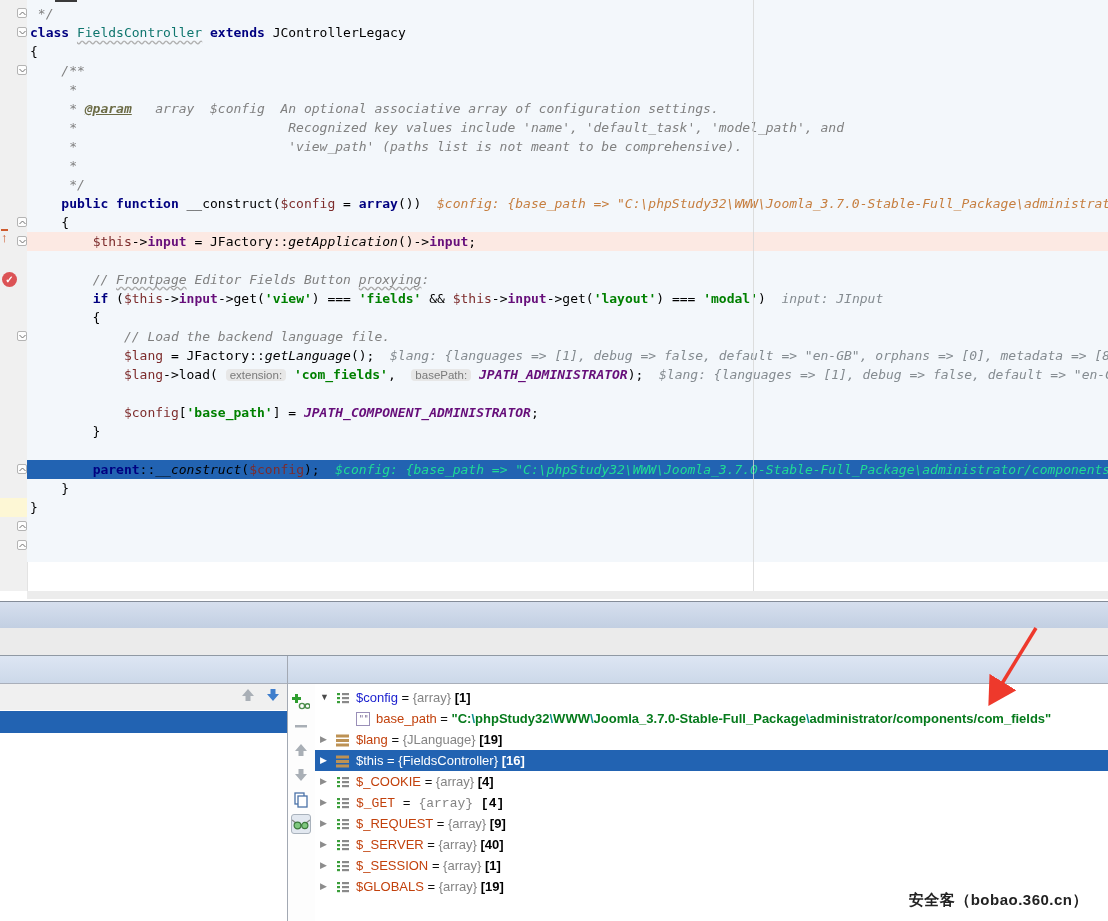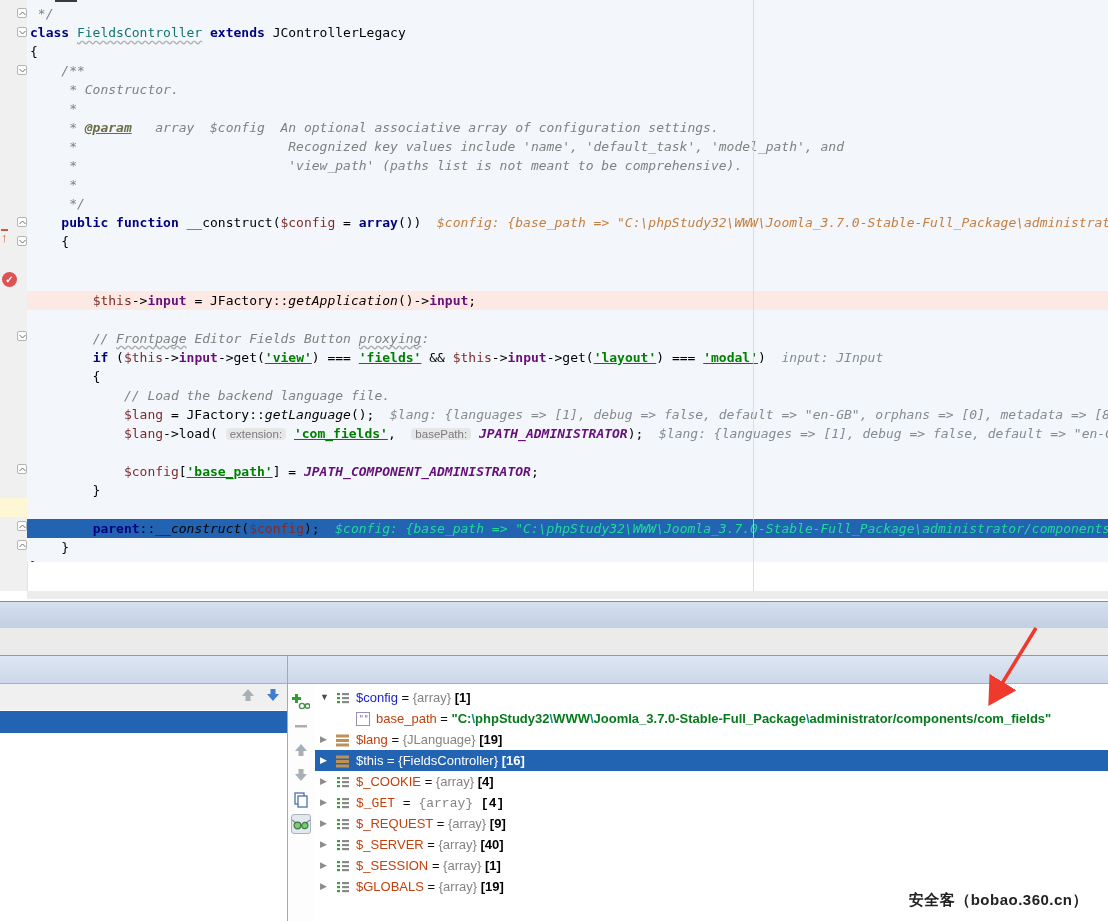--- a/index.html
+++ b/index.html
@@ -5,28 +5,28 @@
   html,body{margin:0;padding:0;background:#fff;}
   #app{position:relative;width:1108px;height:921px;overflow:hidden;background:#fff;
        font-family:"Liberation Sans",sans-serif;-webkit-font-smoothing:antialiased;}
 
   
   .editor{position:absolute;left:0;top:0;width:1108px;height:601px;background:#fff;overflow:hidden;}
   .gutter{position:absolute;left:0;top:0;width:27px;height:591px;background:#f0f0f0;border-right:1px solid #e3e3e3;}
   .code-area{position:absolute;left:27px;top:0;width:1081px;height:558px;background:#f3f7fb;padding-top:4px;overflow:hidden;}
   .code-line{height:19px;line-height:19px;white-space:pre;padding-left:3px;
              font-family:"DejaVu Sans Mono",monospace;font-size:13px;color:#000;}
-  .code-line.hl-breakpoint{background:#fce9e3;margin-top:40px;}
+  .code-line.hl-breakpoint{background:#fce9e3;}
   .code-line.hl-exec{background:#2263b2;}
   .tk-kw{color:#000080;font-weight:bold;}
   .tk-pl{color:#000;}
   .tk-var{color:#7d2c2c;}
   .tk-prop{color:#660e7a;font-weight:bold;}
   .tk-fn{font-style:italic;color:#000;}
-  .tk-str{color:#008000;font-weight:bold;text-decoration:underline;}
+  .tk-str{color:#008000;font-weight:bold;}
   .tk-com{color:#808080;font-style:italic;}
   .tk-comU{color:#808080;font-style:italic;text-decoration:underline wavy #a8a8a8;text-underline-offset:2px;}
   .tk-doc{color:#6b6b45;font-weight:bold;font-style:italic;text-decoration:underline;}
   .tk-typo{color:#0f766e;text-decoration:underline wavy #b0b0b0;text-underline-offset:3px;}
   .tk-cnst{color:#660e7a;font-weight:bold;font-style:italic;}
   .tk-hint{color:#848b90;font-style:italic;}
   .tk-hintO{color:#c67e3f;font-style:italic;}
   .tk-hintX{color:#1fdc95;font-style:italic;}
   .tk-pill{background:#e7e7e7;color:#7a7a7a;border-radius:4px;padding:0 4px;
            font-family:"Liberation Sans",sans-serif;font-size:11.5px;font-style:normal;}
@@ -133,21 +133,20 @@
         </div>
         <div class="exec-gutter" style="top: 498px;"></div>
         <div class="bp-icon" style="top: 272px;">✓</div>
         <div class="frame-arrow" style="top: 229px;">↑</div>
       </div>
     <div class="code-area" id="code-lines">
         <div class="code-line"><span class="tk-com"> */</span></div>
         <div class="code-line"><span class="tk-kw">class </span><span class="tk-typo">FieldsController</span><span class="tk-pl"> </span><span class="tk-kw">extends</span><span class="tk-pl"> JControllerLegacy</span></div>
         <div class="code-line"><span class="tk-pl">{</span></div>
         <div class="code-line"><span class="tk-com">    /**</span></div>
-        <div class="code-line"><span class="tk-com">     * Constructor.</span></div>
         <div class="code-line"><span class="tk-com">     *</span></div>
         <div class="code-line"><span class="tk-com">     * </span><span class="tk-doc">@param</span><span class="tk-com">   array  $config  An optional associative array of configuration settings.</span></div>
         <div class="code-line"><span class="tk-com">     *                           Recognized key values include 'name', 'default_task', 'model_path', and</span></div>
         <div class="code-line"><span class="tk-com">     *                           'view_path' (paths list is not meant to be comprehensive).</span></div>
         <div class="code-line"><span class="tk-com">     *</span></div>
         <div class="code-line"><span class="tk-com">     */</span></div>
         <div class="code-line"><span class="tk-pl">    </span><span class="tk-kw">public function </span><span class="tk-pl">__construct(</span><span class="tk-var">$config</span><span class="tk-pl"> = </span><span class="tk-kw">array</span><span class="tk-pl">())  </span><span class="tk-hintO">$config: {base_path =&gt; "C:\phpStudy32\WWW\Joomla_3.7.0-Stable-Full_Package\administrator/components/com_fields"}[1]</span></div>
         <div class="code-line"><span class="tk-pl">    {</span></div>
         <div class="code-line hl-breakpoint"><span class="tk-pl">        </span><span class="tk-var">$this</span><span class="tk-pl">-&gt;</span><span class="tk-prop">input</span><span class="tk-pl"> = JFactory::</span><span class="tk-fn">getApplication</span><span class="tk-pl">()-&gt;</span><span class="tk-prop">input</span><span class="tk-pl">;</span></div>
         <div class="code-line"></div>

